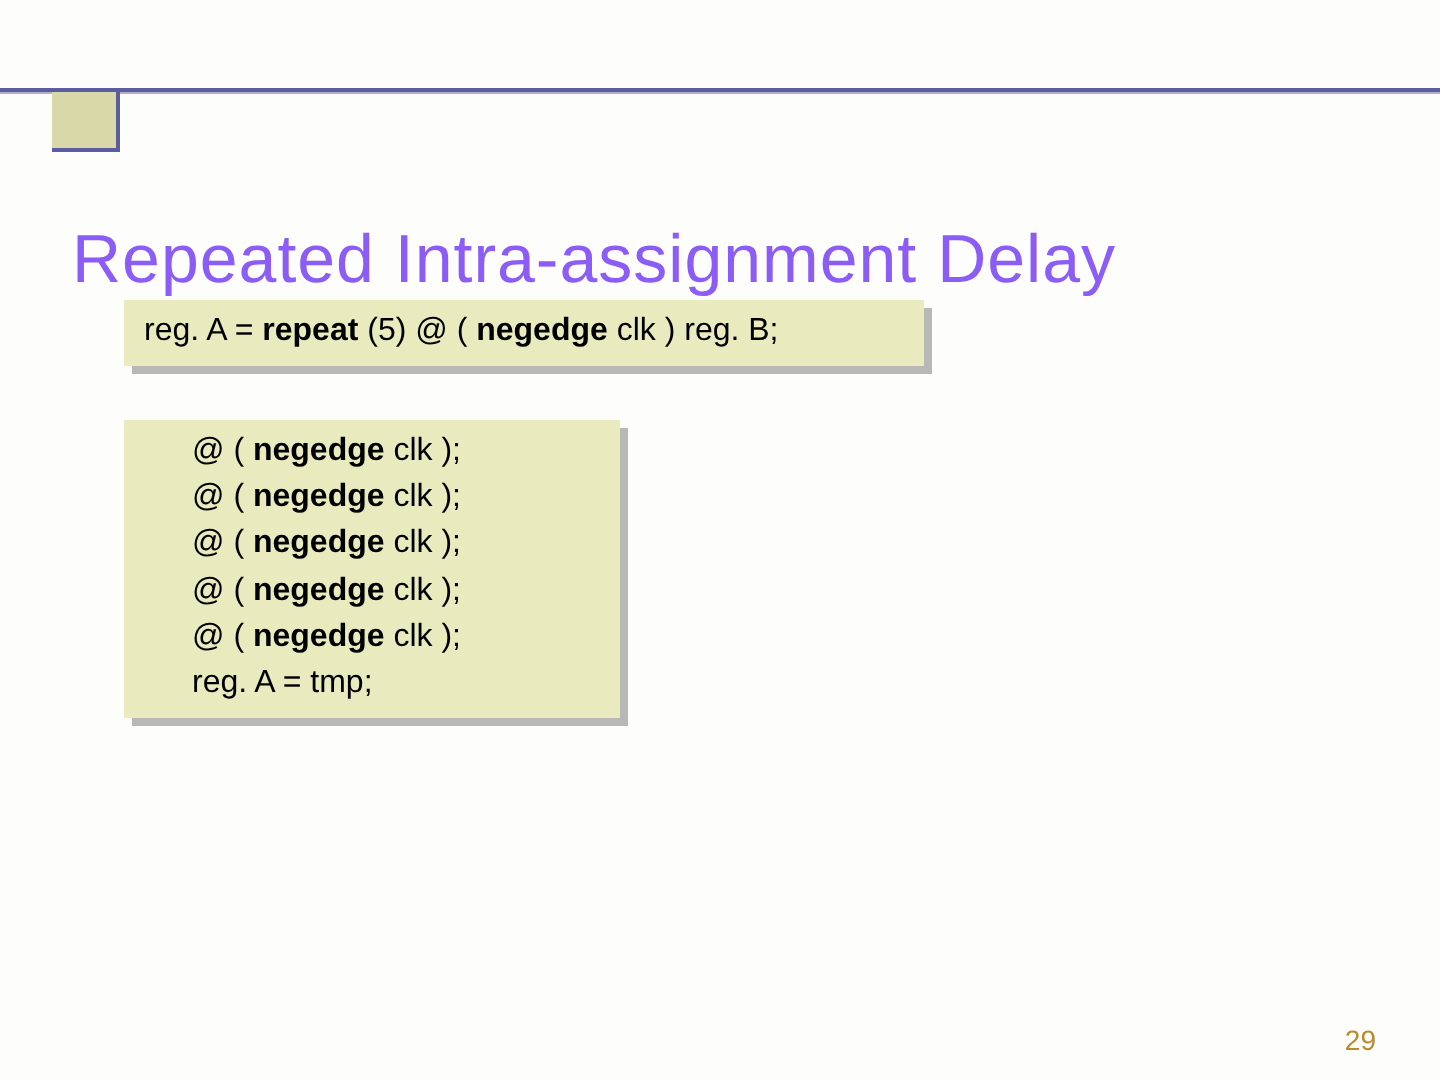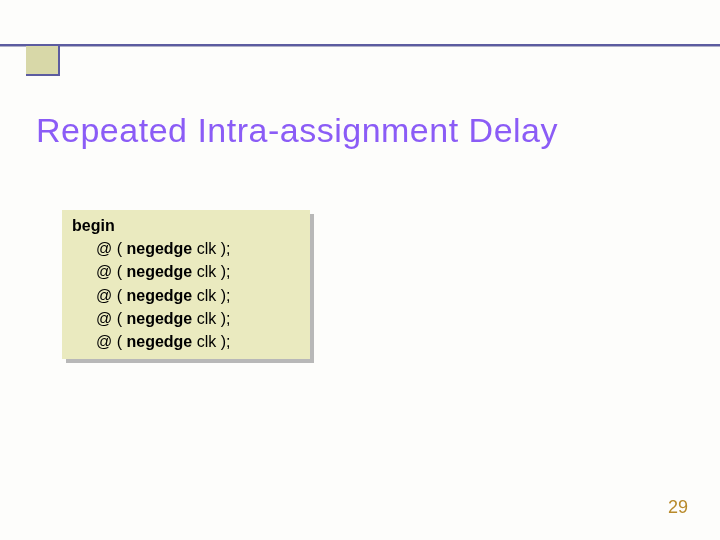--- a/index.html
+++ b/index.html
@@ -82,40 +82,43 @@
     left: 62px;
     width: 248px;
   }
   .indent {
     padding-left: 24px;
   }
   .b { font-weight: bold; }
   .slide-num {
     position: absolute;
     right: 32px;
-    bottom: 22px;
-    font-size: 18px;
+    bottom: 12px;
+    font-size: 14px;
     color: #b88a2a;
   }
 </style>
 </head>
 <body>
 
 <div class="slide">
 
   <div class="top-rule"></div>
   <div class="corner-box"></div>
 
   <div class="title">Repeated Intra-assignment Delay</div>
 
+  <div class="codebox box1">
+    <span>reg. A = </span><span class="b">repeat</span><span> (5) @ ( </span><span class="b">negedge</span><span> clk ) reg. B;</span>
+  </div>
 
   <div class="codebox box2">
-    <div class="b">begin</div>
     <div class="indent"><span>@ ( </span><span class="b">negedge</span><span> clk );</span></div>
     <div class="indent"><span>@ ( </span><span class="b">negedge</span><span> clk );</span></div>
     <div class="indent"><span>@ ( </span><span class="b">negedge</span><span> clk );</span></div>
     <div class="indent"><span>@ ( </span><span class="b">negedge</span><span> clk );</span></div>
     <div class="indent"><span>@ ( </span><span class="b">negedge</span><span> clk );</span></div>
+    <div class="indent">reg. A = tmp;</div>
   </div>
 
   <div class="slide-num">29</div>
 
 </div>
 
 </body></html>

